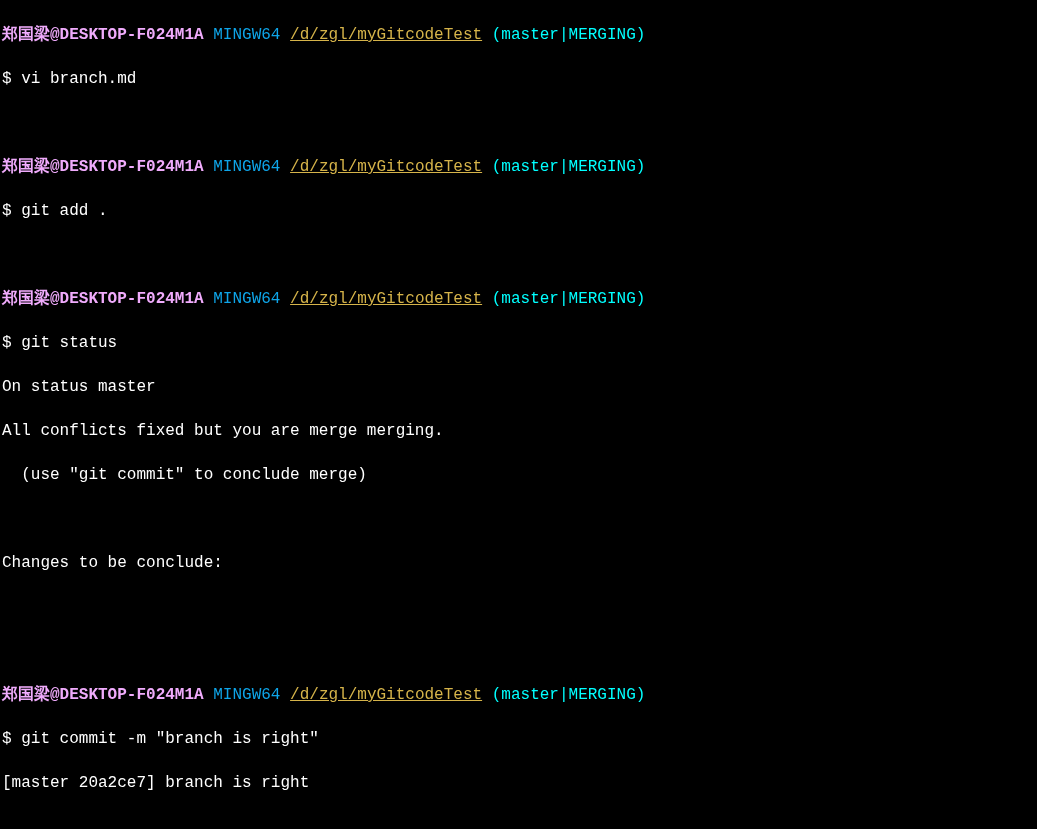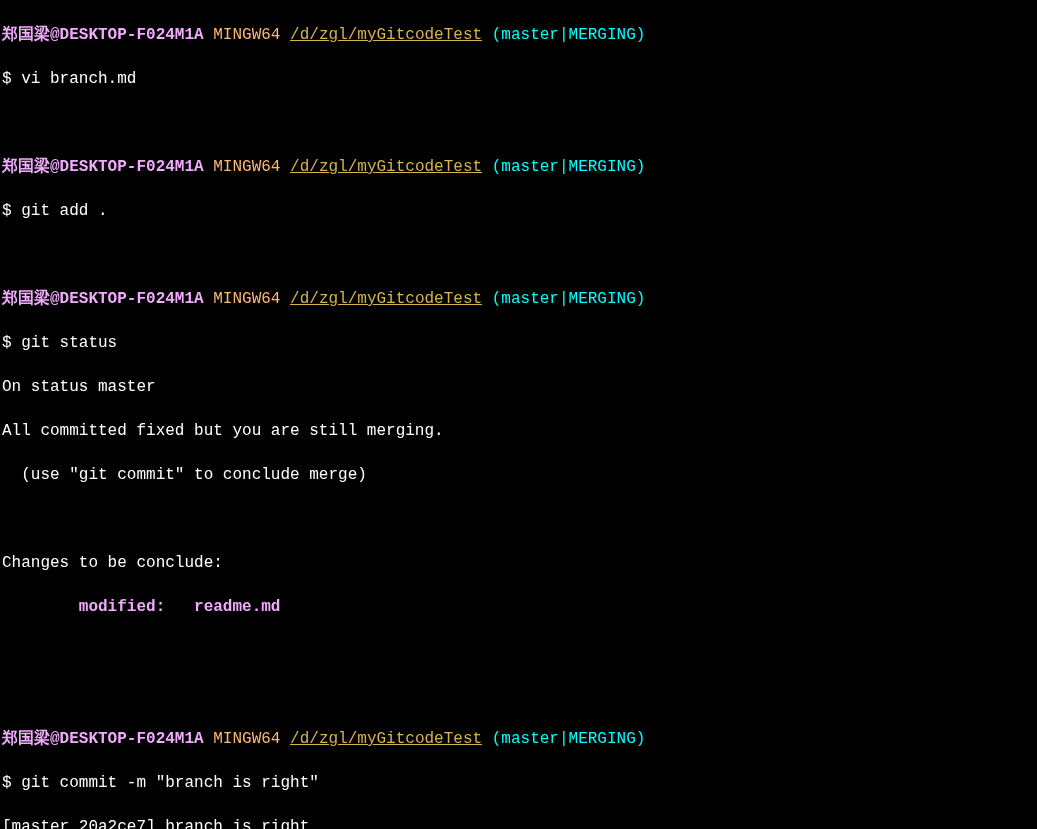--- a/index.html
+++ b/index.html
@@ -12,43 +12,42 @@
   }
   .terminal {
     font-family: "Consolas", "Courier New", monospace;
     font-size: 16px;
     line-height: 22px;
     color: #ffffff;
     white-space: pre;
     padding: 2px 0 0 2px;
   }
   .green  { color: #f0abfc; font-weight: bold; }
-  .purple { color: #fdba74; }
+  .purple { color: #0ea5e9; }
   .gold   { color: #d6b44a; text-decoration: underline; }
   .cyan   { color: #00ffff; }
   .white  { color: #ffffff; }
 </style>
 </head>
 <body>
 
 <div class="terminal">
 <div><span class="green">郑国梁</span><span class="green">@</span><span class="green">DESKTOP-F024M1A</span><span> </span><span class="purple">MINGW64</span><span> </span><span class="gold">/d/zgl/myGitcodeTest</span><span> </span><span class="cyan">(</span><span class="cyan">master</span><span class="cyan">|</span><span class="cyan">MERGING</span><span class="cyan">)</span></div>
 <div><span class="white">$ </span><span class="white">vi branch.md</span></div>
 <div> </div>
 <div><span class="green">郑国梁</span><span class="green">@</span><span class="green">DESKTOP-F024M1A</span><span> </span><span class="purple">MINGW64</span><span> </span><span class="gold">/d/zgl/myGitcodeTest</span><span> </span><span class="cyan">(</span><span class="cyan">master</span><span class="cyan">|</span><span class="cyan">MERGING</span><span class="cyan">)</span></div>
 <div><span class="white">$ </span><span class="white">git add .</span></div>
 <div> </div>
 <div><span class="green">郑国梁</span><span class="green">@</span><span class="green">DESKTOP-F024M1A</span><span> </span><span class="purple">MINGW64</span><span> </span><span class="gold">/d/zgl/myGitcodeTest</span><span> </span><span class="cyan">(</span><span class="cyan">master</span><span class="cyan">|</span><span class="cyan">MERGING</span><span class="cyan">)</span></div>
 <div><span class="white">$ </span><span class="white">git status</span></div>
 <div class="white">On status master</div>
-<div class="white">All committed fixed but you are still merging.</div>
+<div class="white">All conflicts fixed but you are merge merging.</div>
 <div class="white">  (use "git commit" to conclude merge)</div>
 <div> </div>
 <div class="white">Changes to be conclude:</div>
-<div class="green">        modified:   readme.md</div>
 <div> </div>
 <div> </div>
 <div><span class="green">郑国梁</span><span class="green">@</span><span class="green">DESKTOP-F024M1A</span><span> </span><span class="purple">MINGW64</span><span> </span><span class="gold">/d/zgl/myGitcodeTest</span><span> </span><span class="cyan">(</span><span class="cyan">master</span><span class="cyan">|</span><span class="cyan">MERGING</span><span class="cyan">)</span></div>
 <div><span class="white">$ </span><span class="white">git commit -m "branch is right"</span></div>
 <div class="white">[master 20a2ce7] branch is right</div>
 
 
 
 
 

